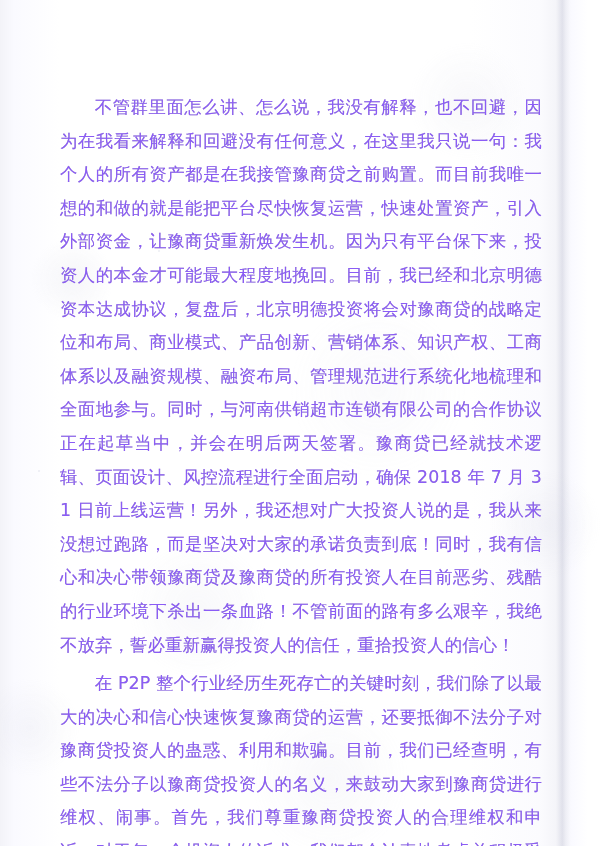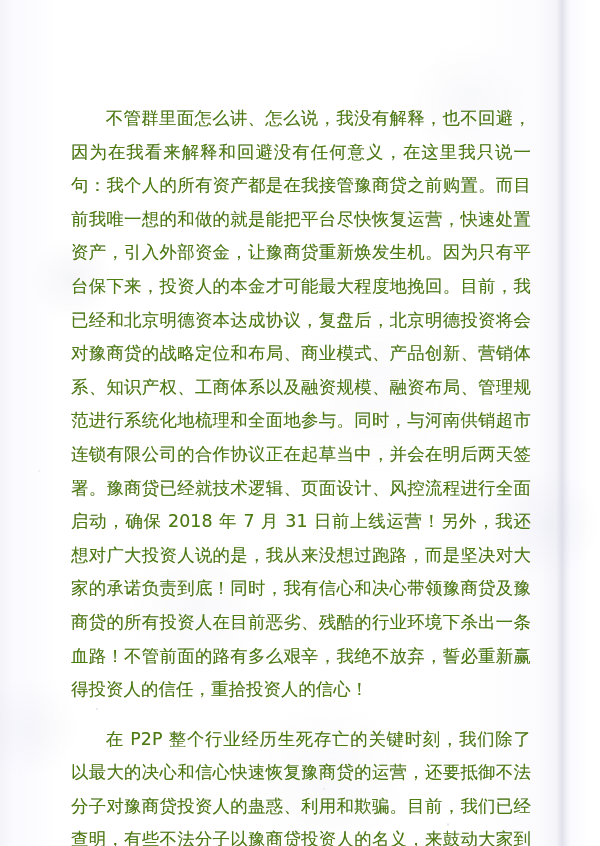--- a/index.html
+++ b/index.html
@@ -74,27 +74,27 @@
     pointer-events: none;
   }
 
   .doc-body {
     position: absolute;
     left: 55px;
     top: 86px;
     width: 492px;
   }
   .para {
-    margin: 16px;
+    margin: 5px;
     text-indent: 2em;
     font-family: "DejaVu Sans", "Liberation Sans", sans-serif;
     font-size: 17.4px;
     line-height: 33.6px;
     letter-spacing: .1px;
-    color: #4d7c0f;
+    color: #8b5cf6;
     text-align: justify;
     text-justify: inter-character;
     word-break: break-all;
     
     -webkit-font-smoothing: antialiased;
     text-shadow: 0 0 .55px rgba(80,80,96,.42);
   }
   .para + .para { margin-top: 0; }
 </style>
 </head>

